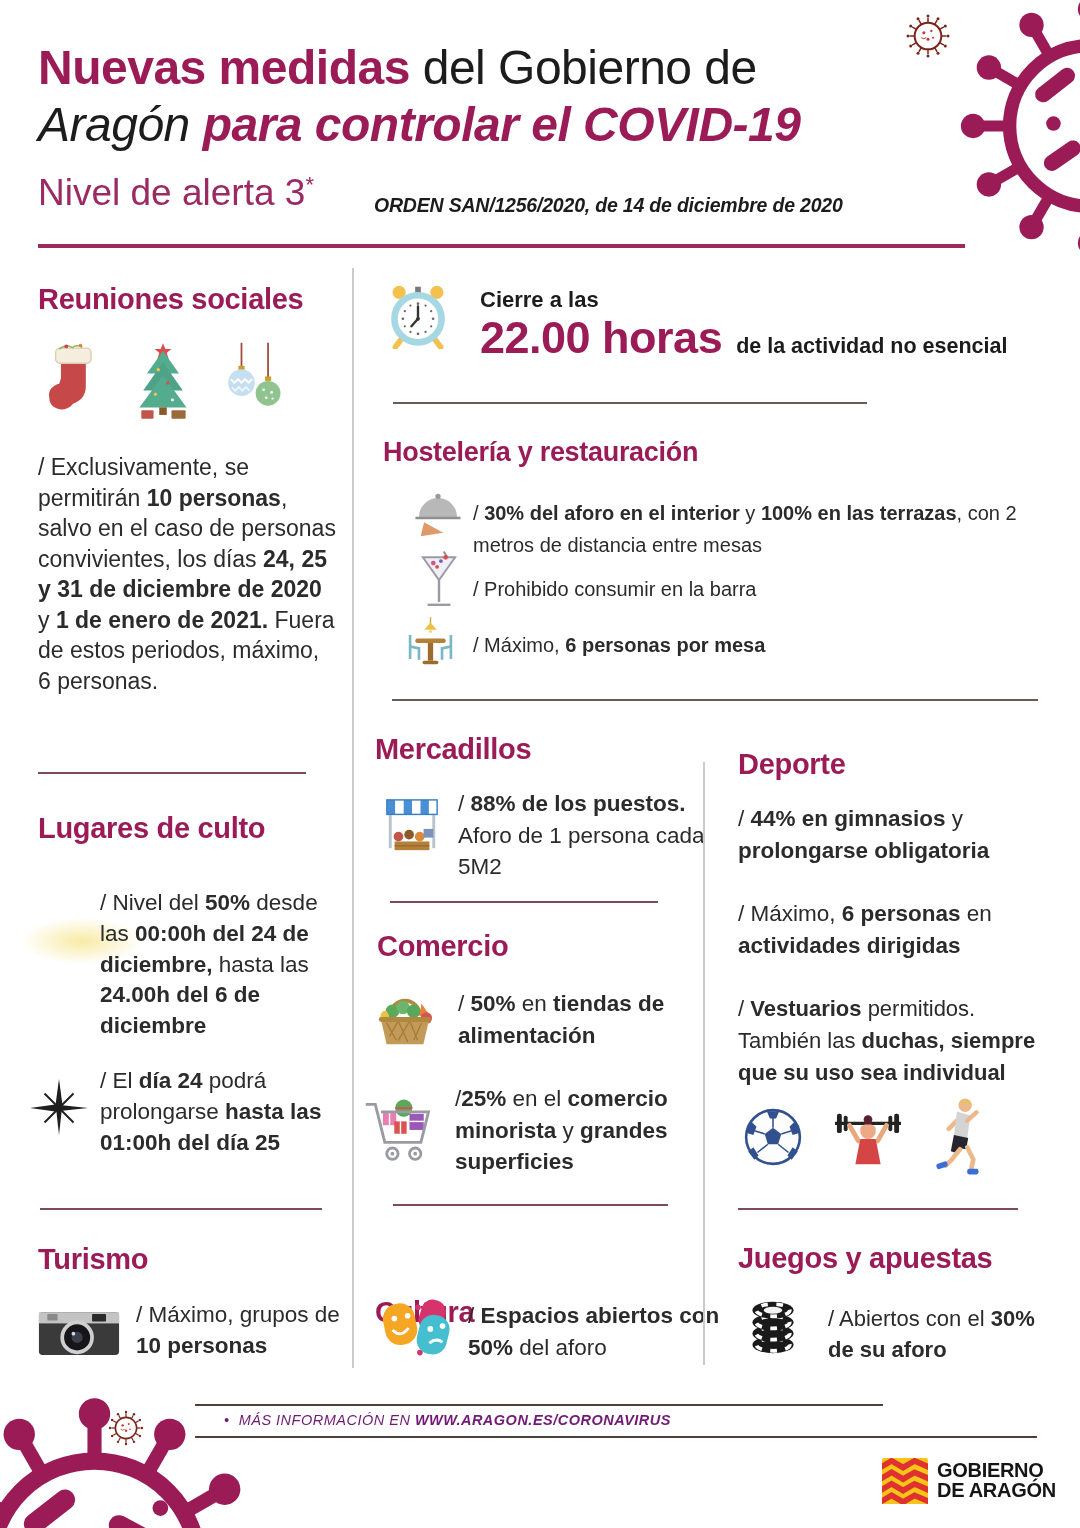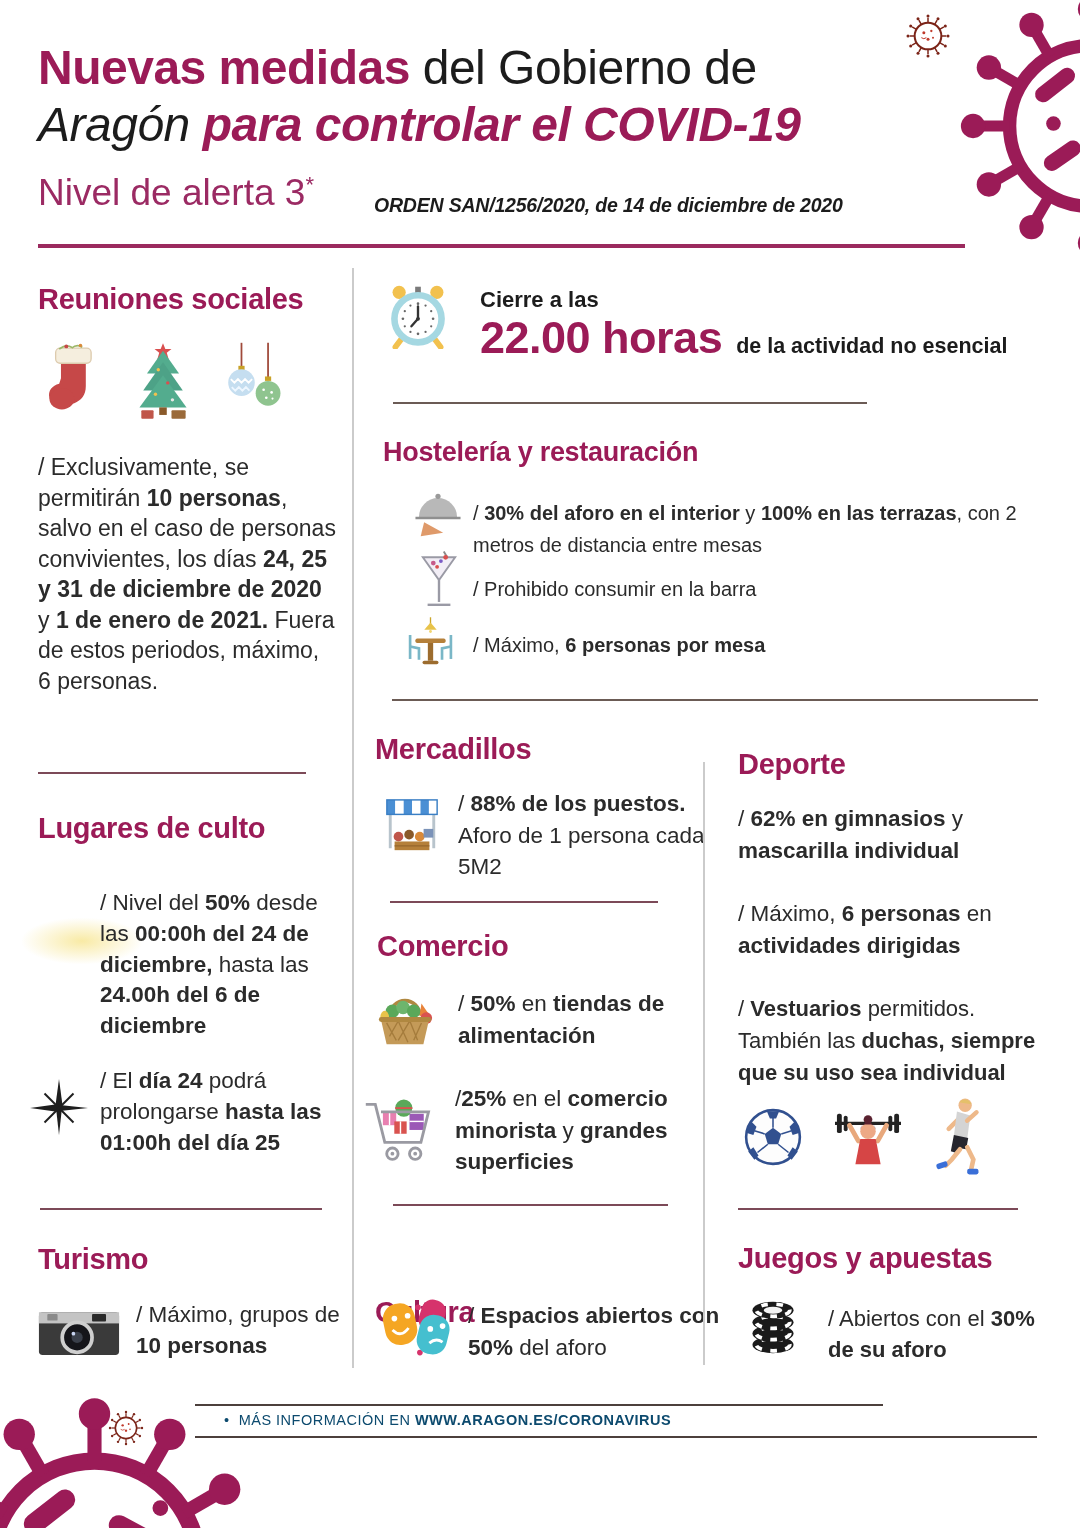--- a/index.html
+++ b/index.html
@@ -17,21 +17,21 @@
   .h-mid{font-size:29px;}
   .body-txt{color:#2b2b2b;}
   .hr{position:absolute;background:#7c4a58;height:2px;}
   .hr-head{position:absolute;background:#9b2a5e;height:4px;}
   .hr-dark{position:absolute;background:#6b5b55;height:2px;}
   .hr-foot{position:absolute;background:#4c403c;height:2px;}
   .vline{position:absolute;background:#cbcbcb;width:2px;}
   .closure-lead{font-size:22px;font-weight:bold;color:#1c1c1c;}
   .closure-time{font-size:45px;font-weight:bold;color:#9b1b57;letter-spacing:-0.5px;}
   .closure-rest{font-size:21.5px;font-weight:bold;color:#1c1c1c;margin-left:14px;}
-  .footer-info{font-size:14.5px;letter-spacing:0.5px;color:#0c4a6e;}
+  .footer-info{font-size:14.5px;letter-spacing:0.5px;color:#701a75;font-style:italic;}
   .footer-info .url{font-weight:bold;}
   .logo-text{font-size:20px;font-weight:bold;color:#151515;line-height:0.98;letter-spacing:-0.3px;}
   .glow{position:absolute;background:radial-gradient(ellipse at center,rgba(248,233,160,0.95) 0%,rgba(248,233,160,0.35) 45%,rgba(248,233,160,0) 72%);}
 </style>
 </head>
 <body>
 
 <div class="page">
 
   <svg width="0" height="0" style="position:absolute">
@@ -352,21 +352,21 @@
     <rect x="42" y="22" width="32" height="42" rx="15" fill="#45bfcf" transform="rotate(14 58 43)"></rect>
     <circle cx="55" cy="37" r="3" fill="#fff"></circle>
       <circle cx="68" cy="34" r="3" fill="#fff"></circle>
     <path d="M54 52 q7 -6 14 -1" fill="none" stroke="#fff" stroke-width="3"></path>
   </svg>
   <div class="abs body-txt" style="left:468px;top:1300px;width:255px;font-size:22.5px;line-height:1.4;"><span>/ </span><span class="sb">Espacios abiertos con 50%</span><span> del aforo</span></div>
 
   <div class="vline" style="left:703px;top:762px;height:603px;"></div>
 
   <div class="abs sec-h h-mid" style="left:738px;top:733px;margin-top:15px;">Deporte</div>
-  <div class="abs body-txt" style="left:738px;top:803px;width:310px;font-size:22.5px;line-height:1.42;"><span>/ </span><span class="sb">62% en gimnasios</span><span> y </span><span class="sb">mascarilla individual</span></div>
+  <div class="abs body-txt" style="left:738px;top:803px;width:310px;font-size:22.5px;line-height:1.42;"><span>/ </span><span class="sb">44% en gimnasios</span><span> y </span><span class="sb">prolongarse obligatoria</span></div>
   <div class="abs body-txt" style="left:738px;top:898px;width:310px;font-size:22.5px;line-height:1.42;"><span>/ Máximo, </span><span class="sb">6 personas</span><span> en </span><span class="sb">actividades dirigidas</span></div>
   <div class="abs body-txt" style="left:738px;top:993px;width:320px;font-size:22px;line-height:1.45;"><span>/ </span><span class="sb">Vestuarios</span><span> permitidos. También las </span><span class="sb">duchas, siempre que su uso sea individual</span></div>
 
   <svg class="abs" width="62" height="62" viewBox="0 0 60 60" style="left:742px;top:1106px;">
     <circle cx="30" cy="30" r="26" fill="#fdfdfd" stroke="#31508f" stroke-width="2.5"></circle>
     <polygon points="30,21 38,27 35,37 25,37 22,27" fill="#31508f"></polygon>
     <polygon points="24,5 36,5 33,12 27,12" fill="#31508f"></polygon>
     <polygon points="51,15 56,26 49,28 46,20" fill="#31508f"></polygon>
     <polygon points="9,15 4,26 11,28 14,20" fill="#31508f"></polygon>
     <polygon points="44,48 49,40 54,44 48,52" fill="#31508f"></polygon>
@@ -420,20 +420,35 @@
       <ellipse cx="30" cy="14" rx="18" ry="6.5" fill="none" stroke="#fff" stroke-width="4" stroke-dasharray="7 9"></ellipse>
       <ellipse cx="30" cy="14" rx="10" ry="3.8" fill="#f2f2f2"></ellipse>
     </g>
   </svg>
   <div class="abs body-txt" style="left:828px;top:1303px;width:230px;font-size:22px;line-height:1.42;"><span>/ Abiertos con el </span><span class="sb">30% de su aforo</span></div>
 
   <div class="hr-foot" style="left:195px;top:1404px;width:688px;"></div>
   <div class="abs footer-info" style="left:224px;top:1412px;"><span>•</span>&nbsp;&nbsp;<span>MÁS INFORMACIÓN EN </span><span class="url">WWW.ARAGON.ES/CORONAVIRUS</span></div>
   <div class="hr-foot" style="left:195px;top:1436px;width:842px;"></div>
 
+  <div class="abs" style="left:882px;top:1458px;display:flex;align-items:center;gap:9px;">
+    <svg width="46" height="46" viewBox="0 0 48 48">
+      <rect width="48" height="48" rx="2" fill="#f6c517"></rect>
+      <g fill="none" stroke="#e03131" stroke-width="6">
+        <path d="M-2 10 L10 3 L22 10 L34 3 L50 10"></path>
+        <path d="M-2 22 L10 15 L22 22 L34 15 L50 22"></path>
+        <path d="M-2 34 L10 27 L22 34 L34 27 L50 34"></path>
+        <path d="M-2 46 L10 39 L22 46 L34 39 L50 46"></path>
+      </g>
+    </svg>
+    <div class="logo-text">
+      <div>GOBIERNO</div>
+      <div>DE ARAGÓN</div>
+    </div>
+  </div>
 
   <svg class="abs" width="345" height="345" viewBox="0 0 220 220" style="left:-78px;top:1392px;color:#9b1b57;">
       <use href="#v-filled"></use>
     </svg>
   <svg class="abs" width="40" height="40" viewBox="0 0 60 60" style="left:106px;top:1408px;color:#7b2418;">
       <use href="#v-outline"></use>
     </svg>
 
 </div>
 

